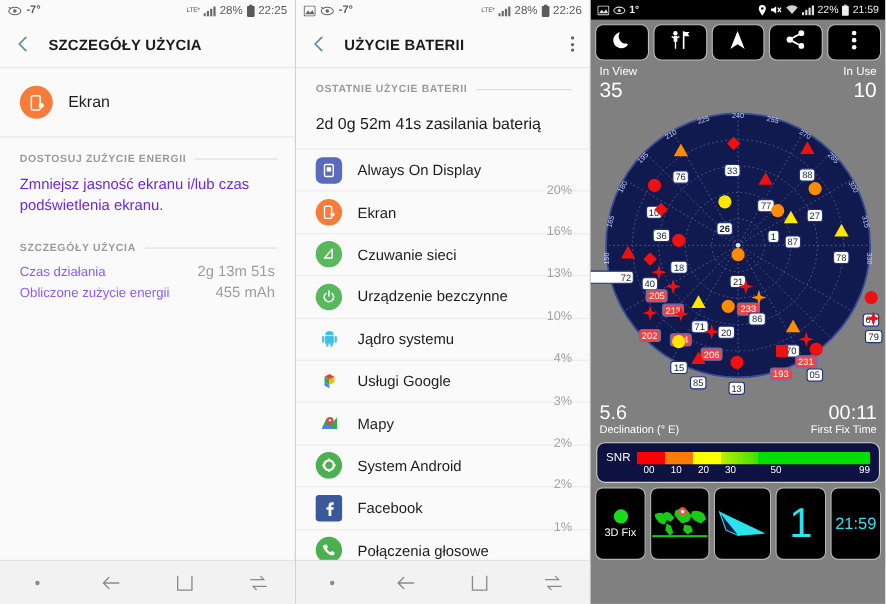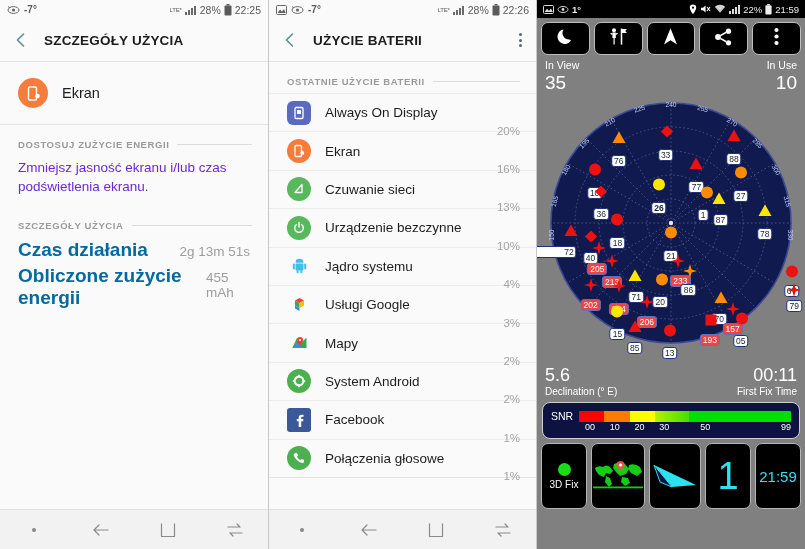--- a/index.html
+++ b/index.html
@@ -50,21 +50,21 @@
   .app-head { display: flex; align-items: center; gap: 14px; padding: 16px 0 16px 18px;
     background: #fafafa; }
   .app-head-name { font-size: 14.5px; color: #1e1e1e; }
   .sect { display: flex; align-items: center; gap: 8px; padding: 14px 16px 6px 18px; }
   .sect-label { font-size: 9.5px; font-weight: 700; color: #9a9a9a;
     letter-spacing: .6px; white-space: nowrap; }
   .sect-rule { flex: 1; height: 1px; background: #dcdcdc; }
   .body-text { font-size: 13.5px; color: #6d28d9; line-height: 19px;
     padding: 2px 30px 10px 18px; }
   .kv-row { display: flex; align-items: baseline; padding: 2px 18px; }
-  .kv-key { font-size: 19px; color: #0369a1; font-weight: bold; }
+  .kv-key { font-size: 12px; color: #8b5cf6; }
   .kv-val { margin-left: auto; font-size: 13.5px; color: #9d9d9d; }
 
   
   .circ-ico { width: 30px; height: 30px; border-radius: 50%; flex: none;
     display: flex; align-items: center; justify-content: center; }
   .ico-sq { width: 24px; height: 24px; border-radius: 5px; flex: none;
     display: flex; align-items: center; justify-content: center; }
 
   
   .lead { font-size: 14.5px; color: #1c1c1c; padding: 12px 18px 14px; }
@@ -303,20 +303,21 @@
           <i></i>
         </span>
     </div>
 
     <div class="hairline"></div>
 
     <div class="sect">
       <span class="sect-label">OSTATNIE UŻYCIE BATERII</span>
       <span class="sect-rule"></span>
     </div>
+    <div class="lead">2d 0g 52m 41s zasilania baterią</div>
 
     <div class="li">
       <span class="ico-sq" style="background:#5a6bbf;border-radius:6px">
         <svg width="14" height="14" viewBox="0 0 14 14">
             <rect x="3" y="1.5" width="8" height="11" rx="1.2" fill="none" stroke="#fff" stroke-width="1.3"></rect>
             <rect x="5" y="4" width="4" height="4" fill="#fff"></rect>
           </svg>
       </span>
       <span class="li-name">Always On Display</span>
       <span class="li-pct">20%</span>
@@ -693,21 +694,21 @@
               <path d="M7 0 L8.6 5.4 L14 7 L8.6 8.6 L7 14 L5.4 8.6 L0 7 L5.4 5.4 Z" fill="#ee1111"></path>
             </svg></div>
           <div class="sat-lbl dk" style="left: 109.88px; top: 221.1px;">206</div>
           <div class="sat" style="left: 183.58px; top: 203.68px;"><svg width="14" height="13" viewBox="0 0 14 13">
               <path d="M7 0.5 L13.5 12 L0.5 12 Z" fill="#ff8c00"></path>
             </svg></div>
           <div class="sat-lbl" style="left: 182.24px; top: 218.42px;">70</div>
           <div class="sat" style="left: 195.64px; top: 215.74px;"><svg width="14" height="14" viewBox="0 0 14 14">
               <path d="M7 0 L8.6 5.4 L14 7 L8.6 8.6 L7 14 L5.4 8.6 L0 7 L5.4 5.4 Z" fill="#ee1111"></path>
             </svg></div>
-          <div class="sat-lbl dk" style="left: 195.64px; top: 227.8px;">157</div>
+          <div class="sat-lbl dk" style="left: 195.64px; top: 227.8px;">231</div>
           <div class="sat" style="left: 80.4px; top: 218.42px;"><svg width="13" height="13" viewBox="0 0 13 13">
               <circle cx="6.5" cy="6.5" r="6" fill="#ffe600"></circle>
             </svg></div>
           <div class="sat-lbl" style="left: 80.4px; top: 233.16px;">15</div>
           <div class="sat" style="left: 97.82px; top: 233.16px;"><svg width="14" height="13" viewBox="0 0 14 13">
               <path d="M7 0.5 L13.5 12 L0.5 12 Z" fill="#ee1111"></path>
             </svg></div>
           <div class="sat-lbl" style="left: 97.82px; top: 246.56px;">85</div>
           <div class="sat" style="left: 174.2px; top: 226.46px;"><svg width="12" height="12" viewBox="0 0 12 12">
               <rect x="0.5" y="0.5" width="11" height="11" fill="#ee1111"></rect>

